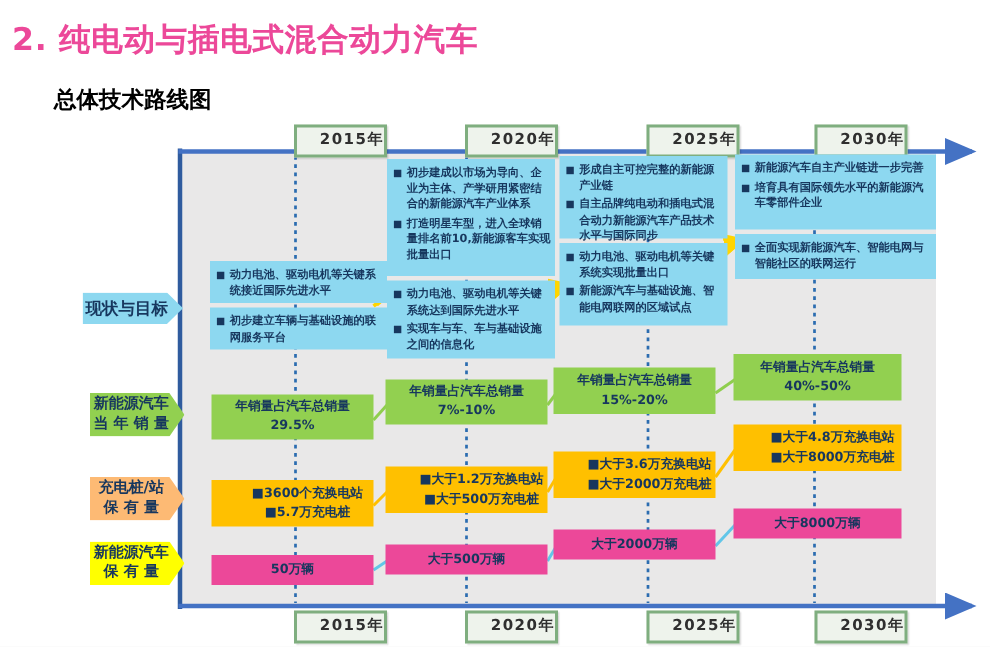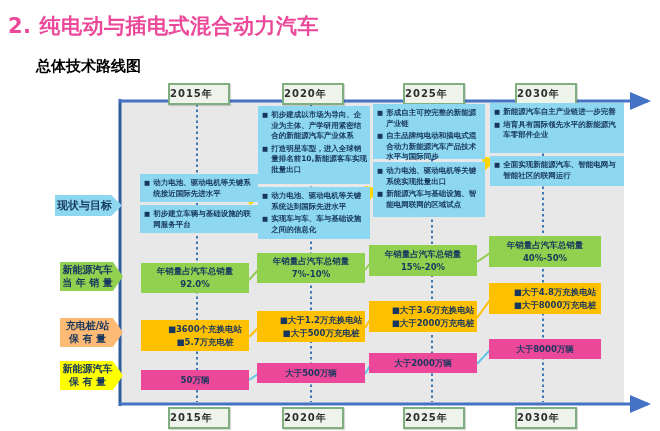--- a/index.html
+++ b/index.html
@@ -4,22 +4,22 @@
 <style>
   html,body{margin:0;padding:0;background:#fff;}
   .stage{position:relative;width:660px;height:431px;background:#fff;overflow:hidden;
          font-family:"DejaVu Sans","Liberation Sans",sans-serif;}
   .abs{position:absolute;}
   .title{left:8px;top:12px;font-size:21px;font-weight:bold;color:#ec4899;letter-spacing:0.5px;}
   .subtitle{left:36px;top:57px;font-size:15px;font-weight:bold;color:#000;}
   .panel{left:119px;top:101px;width:505px;height:303px;background:#e9e8e8;}
   svg.overlay{position:absolute;left:0;top:0;z-index:2;pointer-events:none;}
   .yearbox{width:58px;height:18px;background:#eef3ec;border:2px solid #7fae7f;
-           font-size:10px;font-weight:bold;color:#2f2f2f;text-align:left;line-height:18px;
-           letter-spacing:1px;z-index:3;box-shadow:1px 1px 1px rgba(0,0,0,0.15);}
+           font-size:10px;font-weight:bold;color:#2f2f2f;text-align:right;line-height:18px;
+           letter-spacing:1px;z-index:3;box-shadow:1px 1px 1px rgba(0,0,0,0.15);margin-left:28px;}
   .rowlabel{z-index:3;color:#17375e;font-weight:bold;text-align:center;
             display:flex;flex-direction:column;justify-content:center;
             clip-path:polygon(0 0,84% 0,100% 50%,84% 100%,0 100%);}
   .rl-blue{background:#8dd8f0;}
   .rl-green{background:#92d050;}
   .rl-orange{background:#fdba74;}
   .rl-yellow{background:#ffff00;}
   .rowlabel .l{line-height:1.25;padding-right:8px;}
   .goalbox{background:#8dd8f0;z-index:3;color:#17375e;font-weight:bold;font-size:7.5px;
            line-height:1.4;padding:4px 3px 2px 4px;box-sizing:border-box;}
@@ -171,21 +171,21 @@
   </div>
   <div class="abs goalbox" style="left:490px;top:156px;width:134px;height:30px;">
     <div class="gl">
         <span class="blt">■</span>
         <span>全面实现新能源汽车、智能电网与智能社区的联网运行</span>
       </div>
   </div>
 
   <div class="abs datbox db-green" style="left:141px;top:263px;width:108px;height:30px;">
     <div>年销量占汽车总销量</div>
-    <div>92.0%</div>
+    <div>29.5%</div>
   </div>
   <div class="abs datbox db-green" style="left:257px;top:253px;width:108px;height:30px;">
     <div>年销量占汽车总销量</div>
     <div>7%-10%</div>
   </div>
   <div class="abs datbox db-green" style="left:369px;top:245px;width:108px;height:31px;">
     <div>年销量占汽车总销量</div>
     <div>15%-20%</div>
   </div>
   <div class="abs datbox db-green" style="left:489px;top:236px;width:112px;height:31px;">

